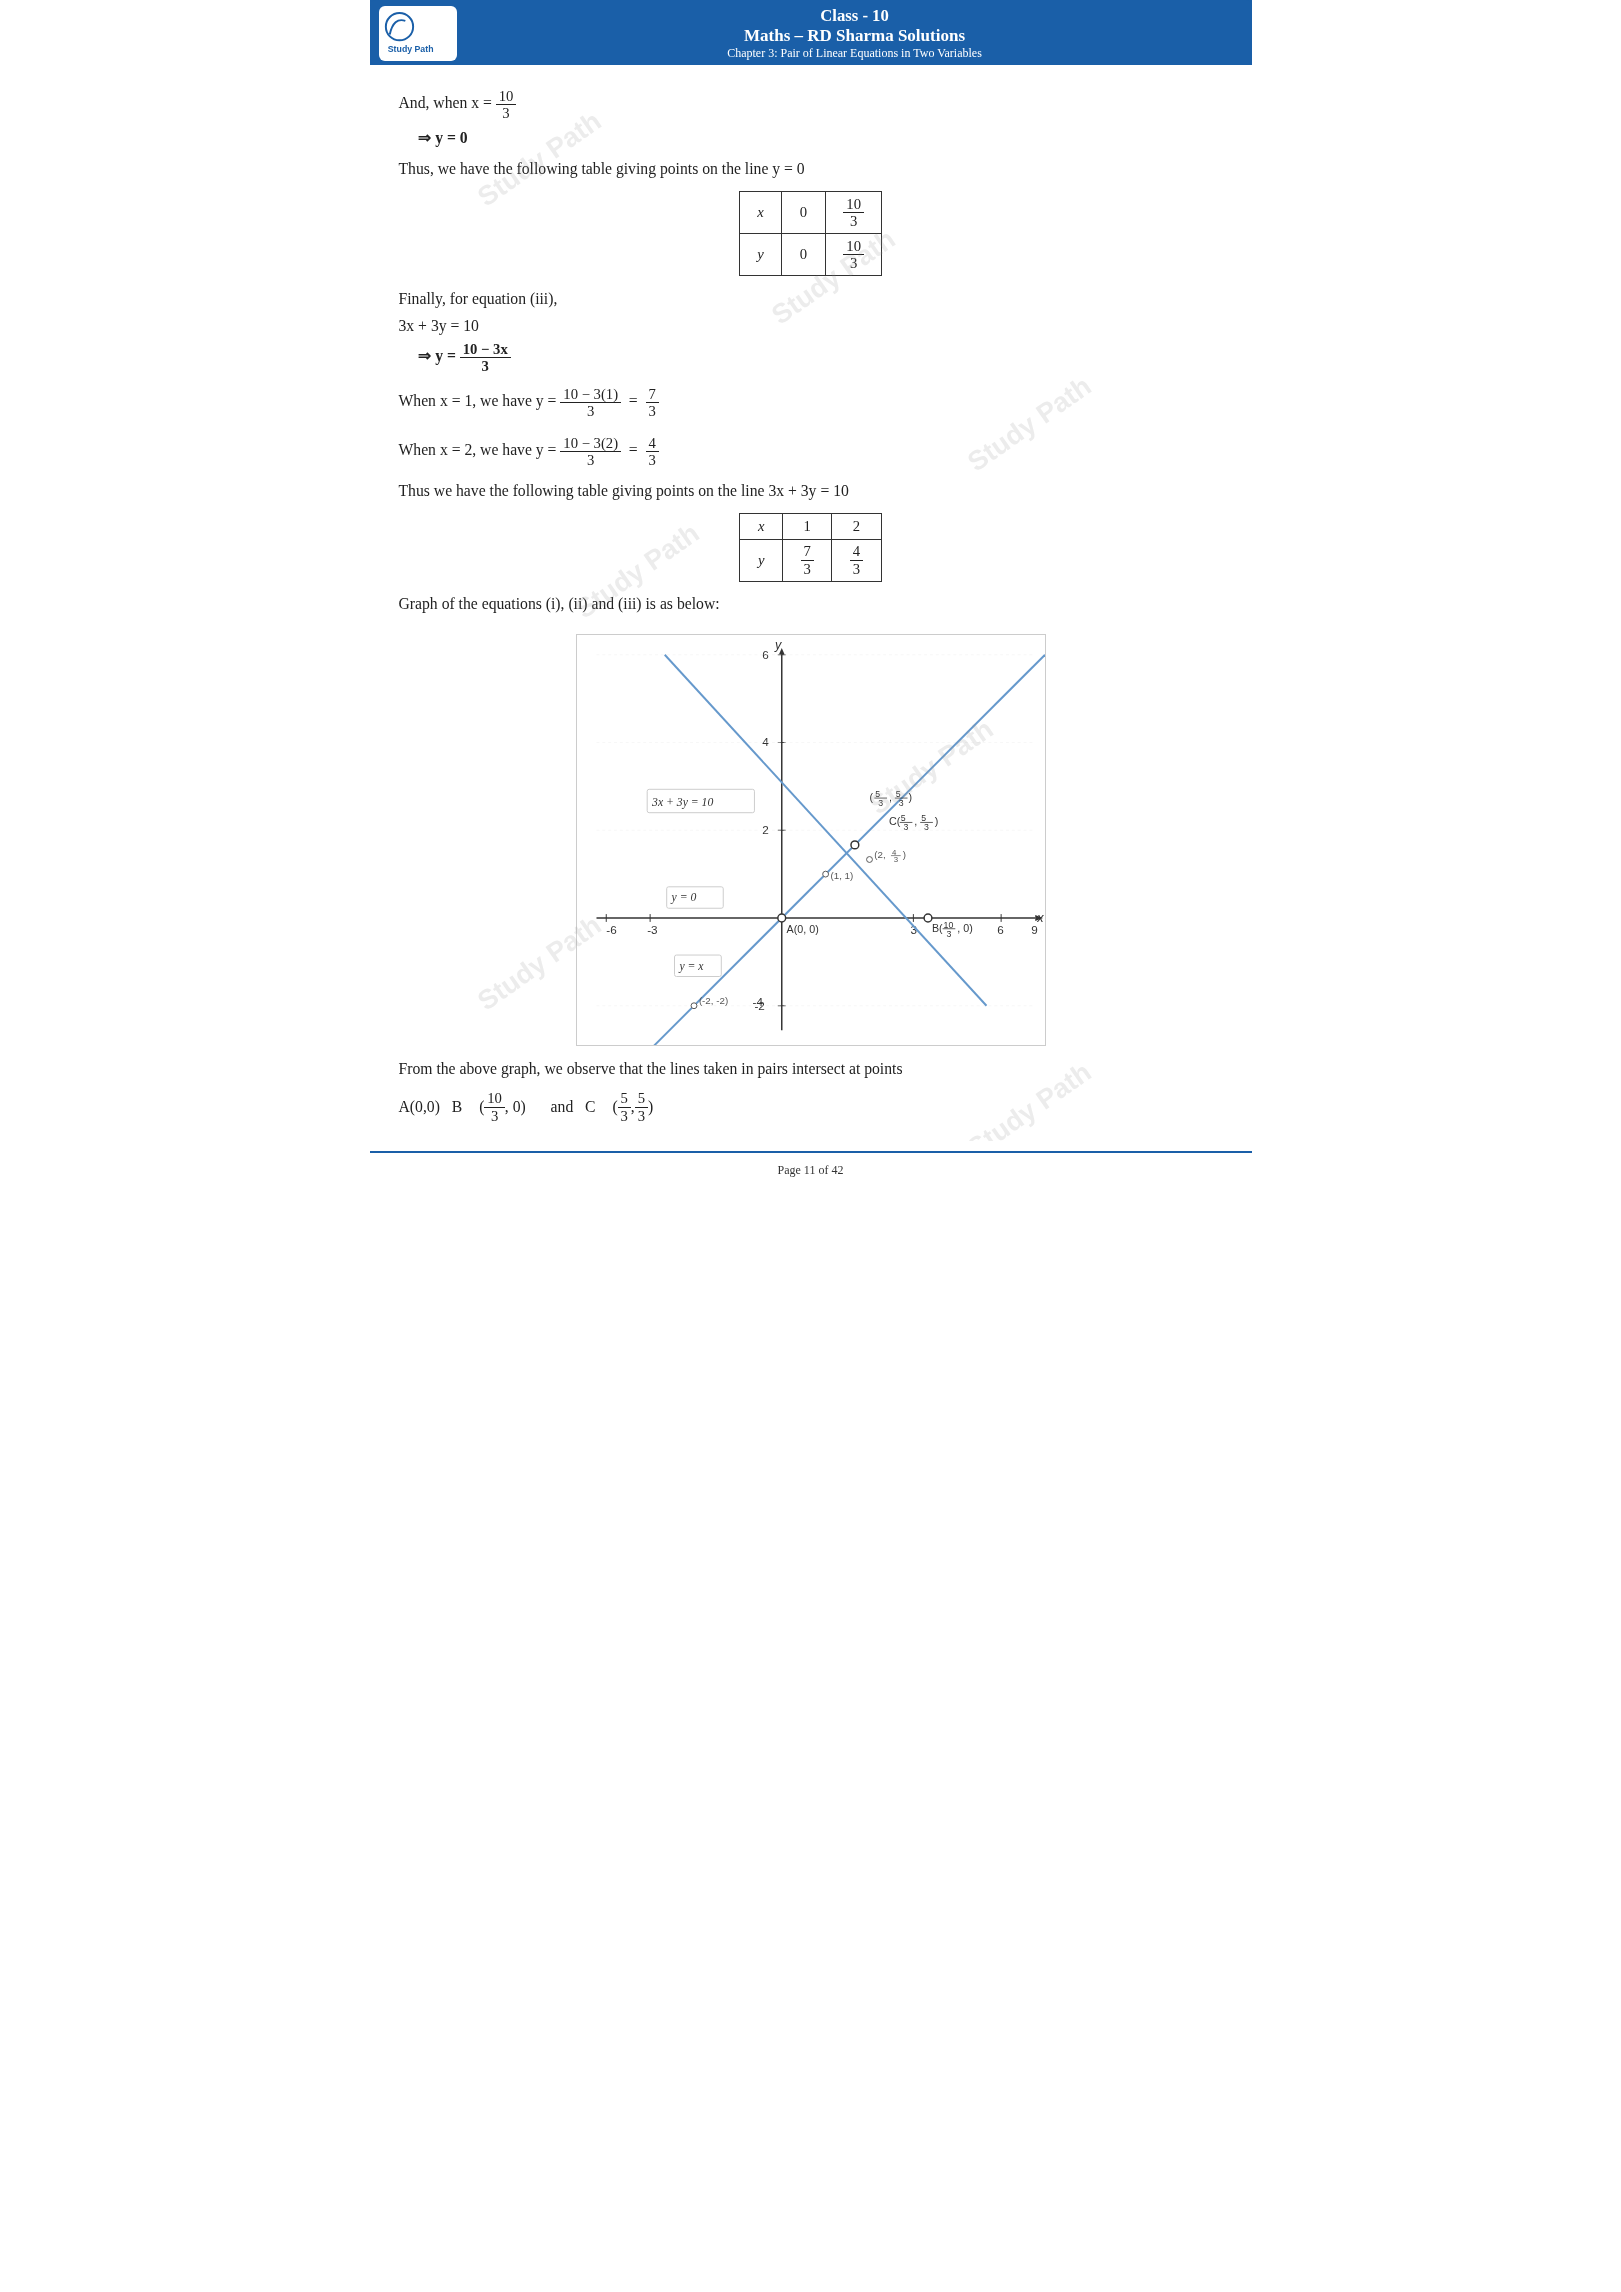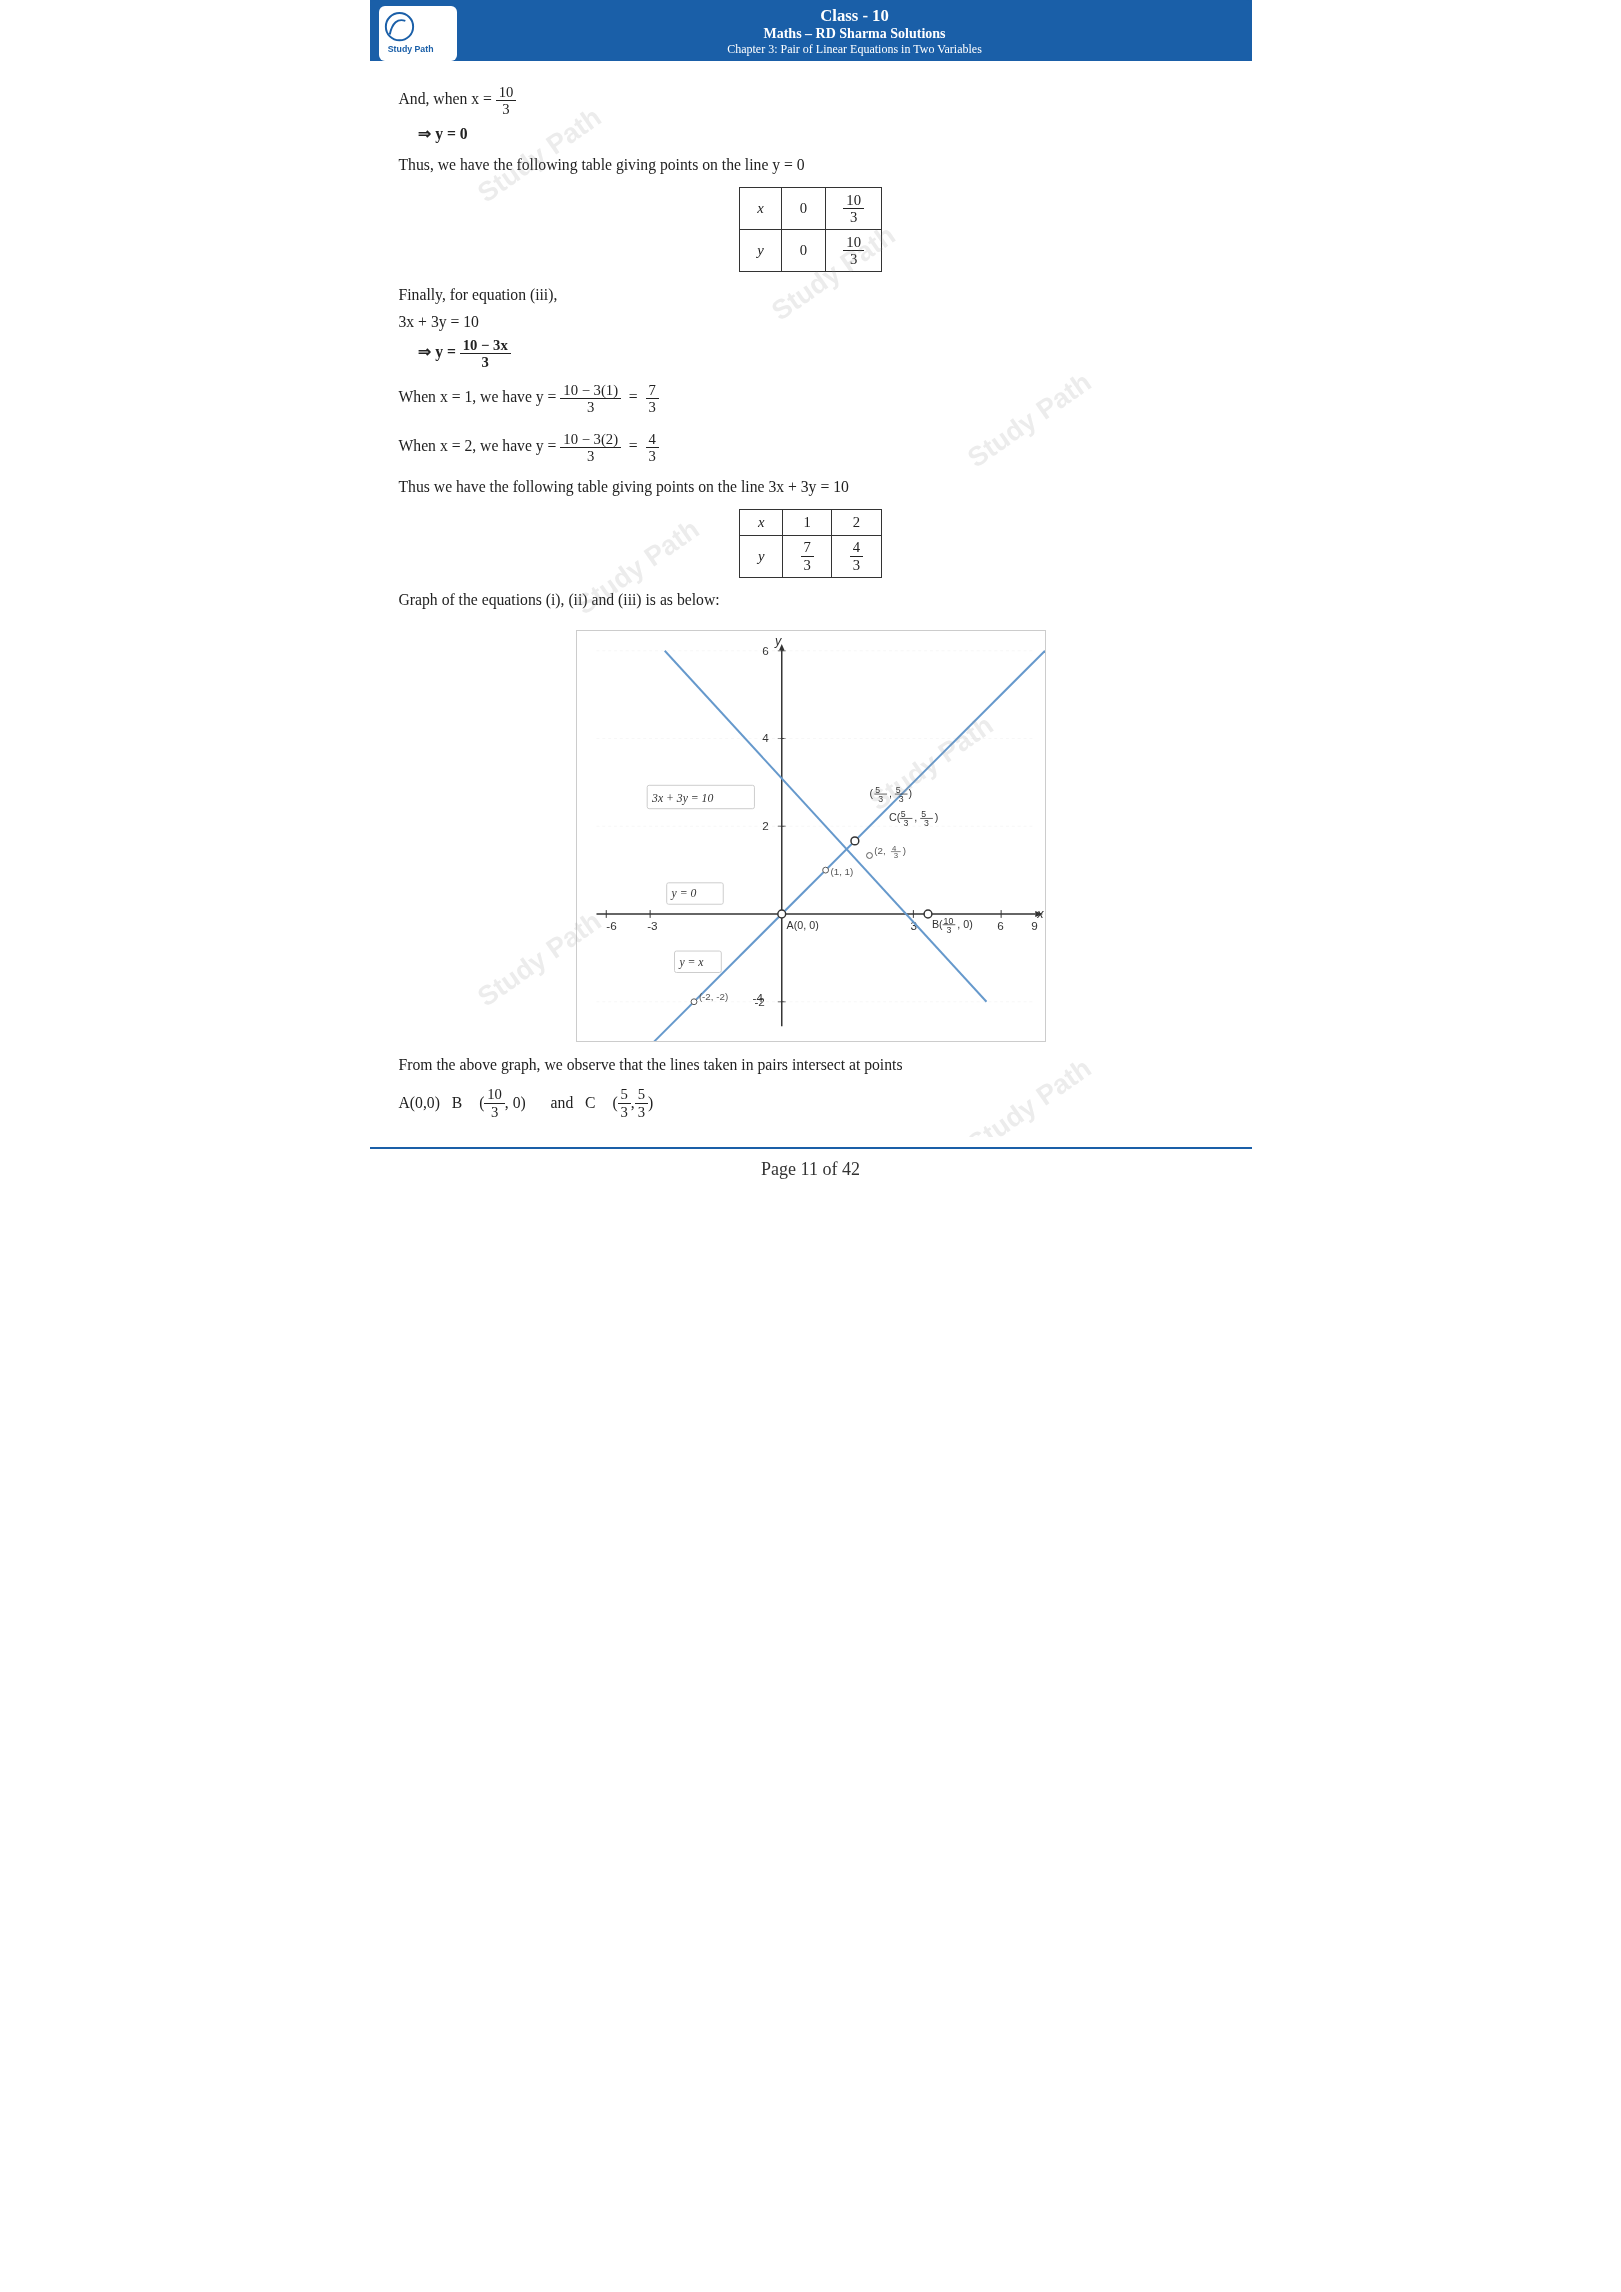--- a/index.html
+++ b/index.html
@@ -16,21 +16,21 @@
       background: #1a5fa8;
       color: #fff;
       text-align: center;
       padding: 5.9px 0 3.9px 0;
     }
     .header-class {
       font-size: 16.7px;
       font-weight: bold;
     }
     .header-subject {
-      font-size: 14px;
+      font-size: 17px;
       font-weight: bold;
     }
     .header-chapter {
       font-size: 12px;
     }
     .logo {
       position: absolute;
       top: 5.9px;
       left: 9.8px;
       width: 78px;
@@ -99,21 +99,21 @@
     }
     svg.graph {
       background: #fff;
       border: 1px solid #ccc;
     }
     .footer {
       text-align: center;
       padding: 9.8px 0 5.9px 0;
       border-top: 2px solid #1a5fa8;
       margin-top: 9.8px;
-      font-size: 18px;
+      font-size: 12px;
       color: #333;
     }
     .watermark {
       position: absolute;
       color: rgba(150,150,150,0.18);
       font-size: 27.4px;
       font-weight: bold;
       transform: rotate(-35deg);
       pointer-events: none;
       white-space: nowrap;

